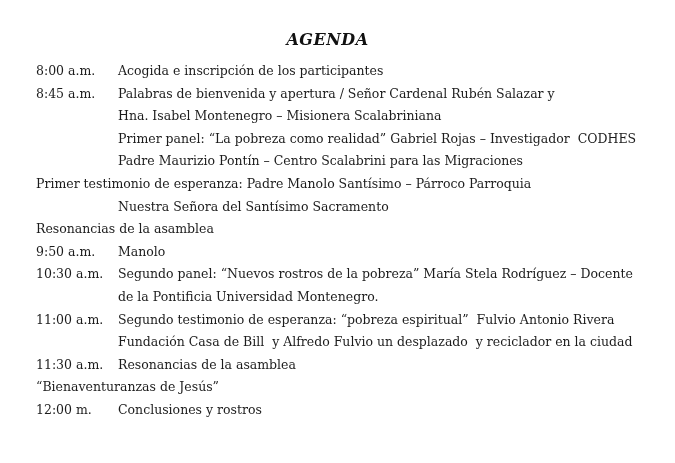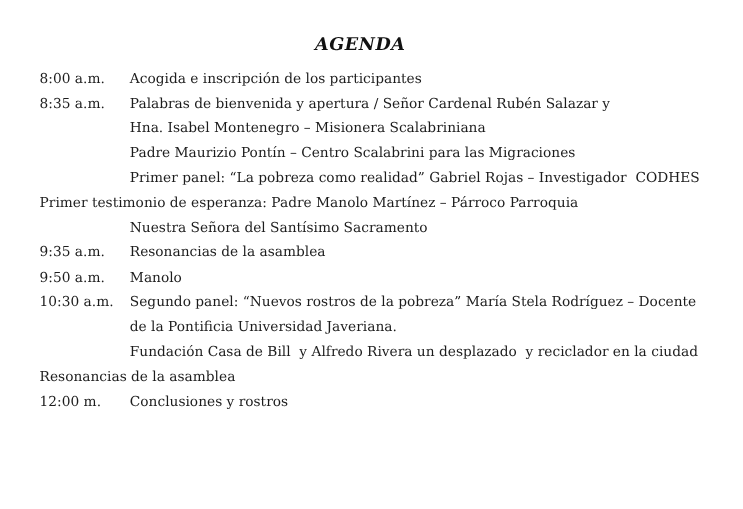--- a/index.html
+++ b/index.html
@@ -57,79 +57,84 @@
 <div class="page">
   <h1 class="doc-title">AGENDA</h1>
 
   <div class="rows" id="agenda-list">
   <div class="row">
     <span class="time">8:00 a.m.</span>
     <span class="text">Acogida e inscripción de los participantes</span>
   </div>
 
   <div class="row">
-    <span class="time">8:35 a.m.</span>
+    <span class="time">8:45 a.m.</span>
     <span class="text">Palabras de bienvenida y apertura / Señor Cardenal Rubén Salazar y</span>
   </div>
 
   <div class="row">
     <span class="time"></span>
     <span class="text">Hna. Isabel Montenegro – Misionera Scalabriniana</span>
   </div>
 
   <div class="row">
     <span class="time"></span>
+    <span class="text">Primer panel: “La pobreza como realidad” Gabriel Rojas – Investigador  CODHES</span>
+  </div>
+
+  <div class="row">
+    <span class="time"></span>
     <span class="text">Padre Maurizio Pontín – Centro Scalabrini para las Migraciones</span>
   </div>
 
   <div class="row">
-    <span class="time"></span>
-    <span class="text">Primer panel: “La pobreza como realidad” Gabriel Rojas – Investigador  CODHES</span>
-  </div>
-
-  <div class="row">
-    <span class="text">Primer testimonio de esperanza: Padre Manolo Martínez – Párroco Parroquia</span>
+    <span class="text">Primer testimonio de esperanza: Padre Manolo Santísimo – Párroco Parroquia</span>
   </div>
 
   <div class="row">
     <span class="time"></span>
     <span class="text">Nuestra Señora del Santísimo Sacramento</span>
   </div>
 
   <div class="row">
-    <span class="time">9:35 a.m.</span>
     <span class="text">Resonancias de la asamblea</span>
   </div>
 
   <div class="row">
     <span class="time">9:50 a.m.</span>
     <span class="text">Manolo</span>
   </div>
 
   <div class="row">
     <span class="time">10:30 a.m.</span>
     <span class="text">Segundo panel: “Nuevos rostros de la pobreza” María Stela Rodríguez – Docente</span>
   </div>
 
   <div class="row">
     <span class="time"></span>
-    <span class="text">de la Pontificia Universidad Javeriana.</span>
+    <span class="text">de la Pontificia Universidad Montenegro.</span>
   </div>
 
+  <div class="row">
+    <span class="time">11:00 a.m.</span>
+    <span class="text">Segundo testimonio de esperanza: “pobreza espiritual”  Fulvio Antonio Rivera</span>
+  </div>
 
   <div class="row">
     <span class="time"></span>
-    <span class="text">Fundación Casa de Bill  y Alfredo Rivera un desplazado  y reciclador en la ciudad</span>
+    <span class="text">Fundación Casa de Bill  y Alfredo Fulvio un desplazado  y reciclador en la ciudad</span>
   </div>
 
   <div class="row">
+    <span class="time">11:30 a.m.</span>
     <span class="text">Resonancias de la asamblea</span>
   </div>
 
   <div class="row">
+    <span class="text">“Bienaventuranzas de Jesús”</span>
   </div>
 
   <div class="row">
     <span class="time">12:00 m.</span>
     <span class="text">Conclusiones y rostros</span>
   </div>
 </div>
 </div>
 
 </body></html>

